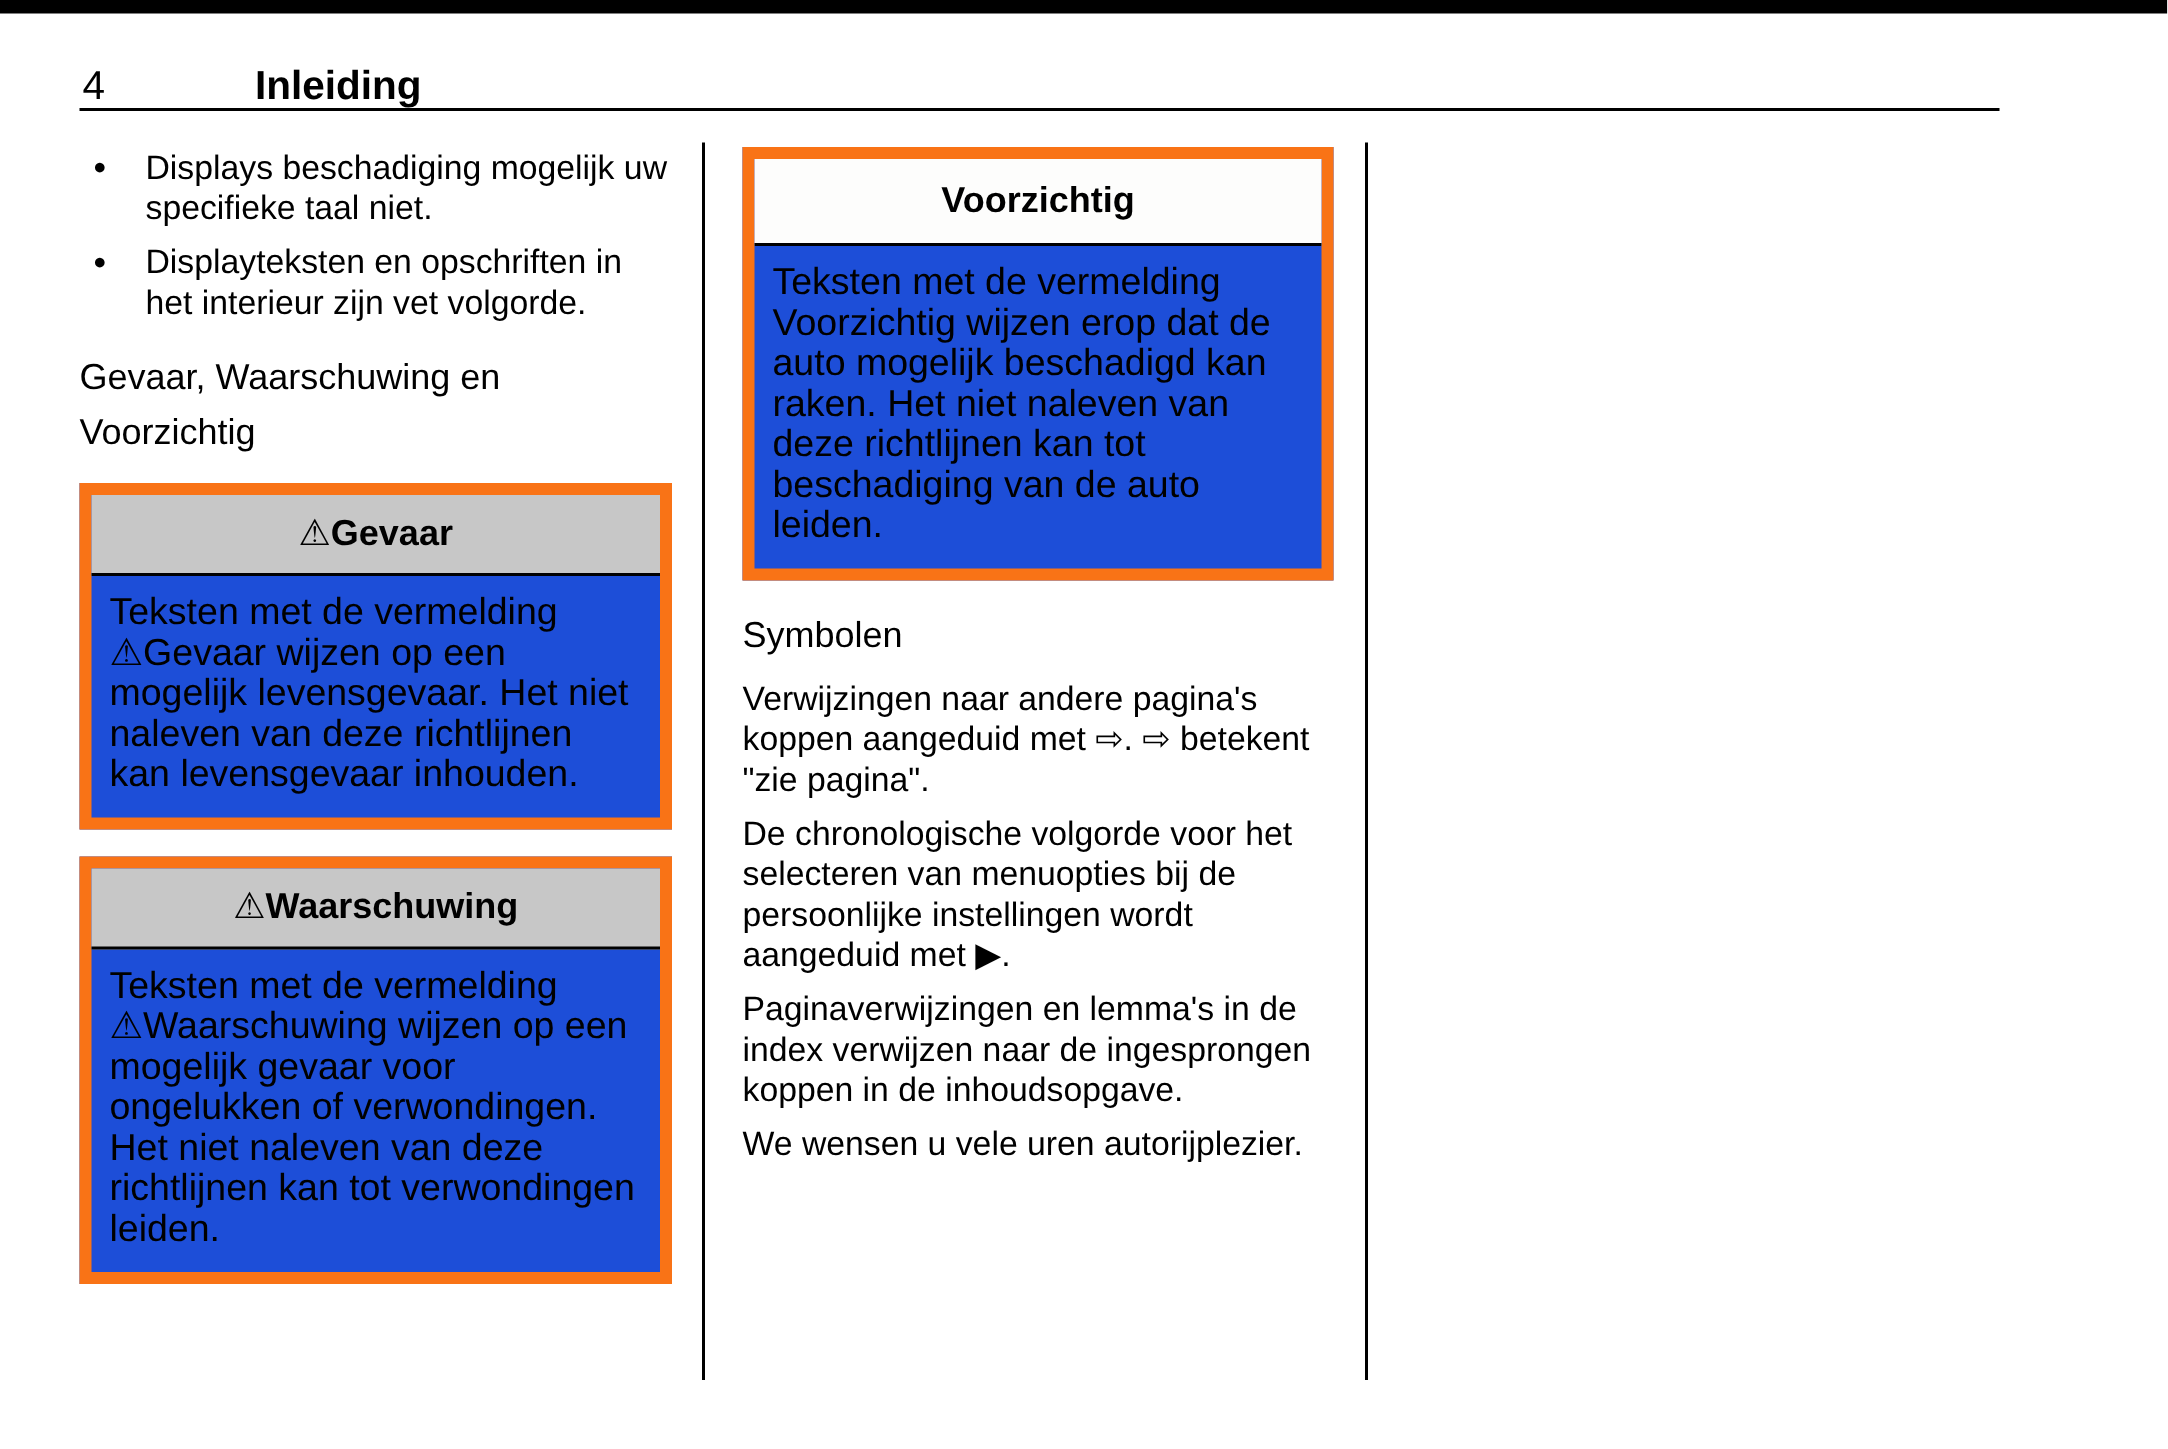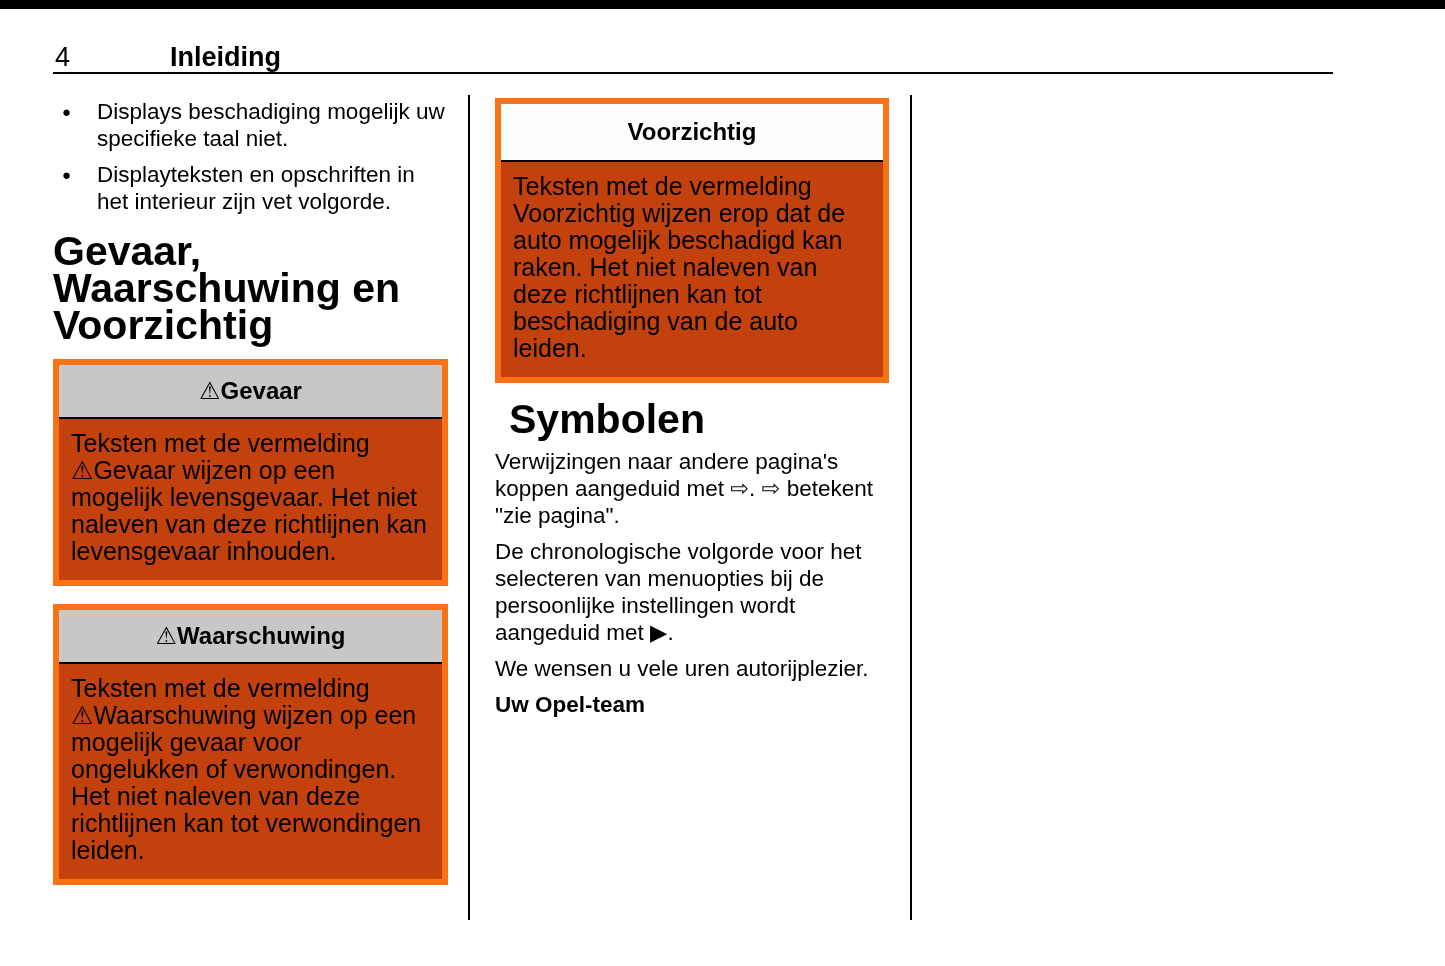--- a/index.html
+++ b/index.html
@@ -62,31 +62,31 @@
     line-height: 27px;
     margin-bottom: 9px;
   }
   .marker {
     flex: 0 0 44px;
     padding-left: 9px;
     font-size: 15px;
     line-height: 27px;
   }
   h2.sect {
-    font-size: 41px;
+    font-size: 24px;
     line-height: 37px;
-    font-weight: bold;
+    font-weight: normal;
     margin: 18px 0 15px 0;
   }
-  .col2 h2.sect { margin: 18px 0 10px 14px; }
+  .col2 h2.sect { margin: 18px 0 10px 0; }
 
   .warnbox {
-    border: 6px solid #f97316;
+    border: 8px solid #f97316;
     margin-bottom: 18px;
-    background: #c2410c;
+    background: #1d4ed8;
   }
   .warnbox-header {
     border-bottom: 2px solid #000;
     text-align: center;
     font-weight: bold;
     font-size: 24px;
     line-height: 28px;
     padding: 12px 0;
   }
   .warnbox.gray  .warnbox-header { background: #c7c7c7; }
@@ -155,17 +155,17 @@
       <div class="warnbox-header">
         <span>Voorzichtig</span>
       </div>
       <div class="warnbox-body">Teksten met de vermelding Voorzichtig wijzen erop dat de auto mogelijk beschadigd kan raken. Het niet naleven van deze richtlijnen kan tot beschadiging van de auto leiden.</div>
     </div>
 
     <h2 class="sect">Symbolen</h2>
 
     <p class="para">Verwijzingen naar andere pagina's koppen aangeduid met ⇨. ⇨ betekent "zie pagina".</p>
     <p class="para">De chronologische volgorde voor het selecteren van menuopties bij de persoonlijke instellingen wordt aangeduid met ▶.</p>
+    <p class="para">Paginaverwijzingen en lemma's in de index verwijzen naar de ingesprongen koppen in de inhoudsopgave.</p>
     <p class="para">We wensen u vele uren autorijplezier.</p>
-    <p class="sig">Uw Opel-team</p>
   </section>
 
 </div>
 
 </body></html>

